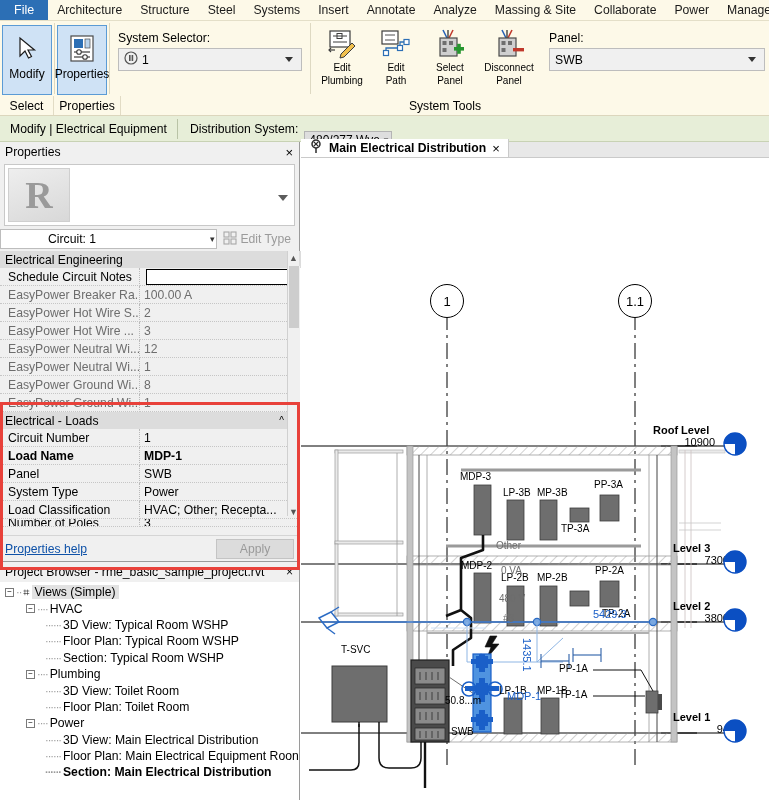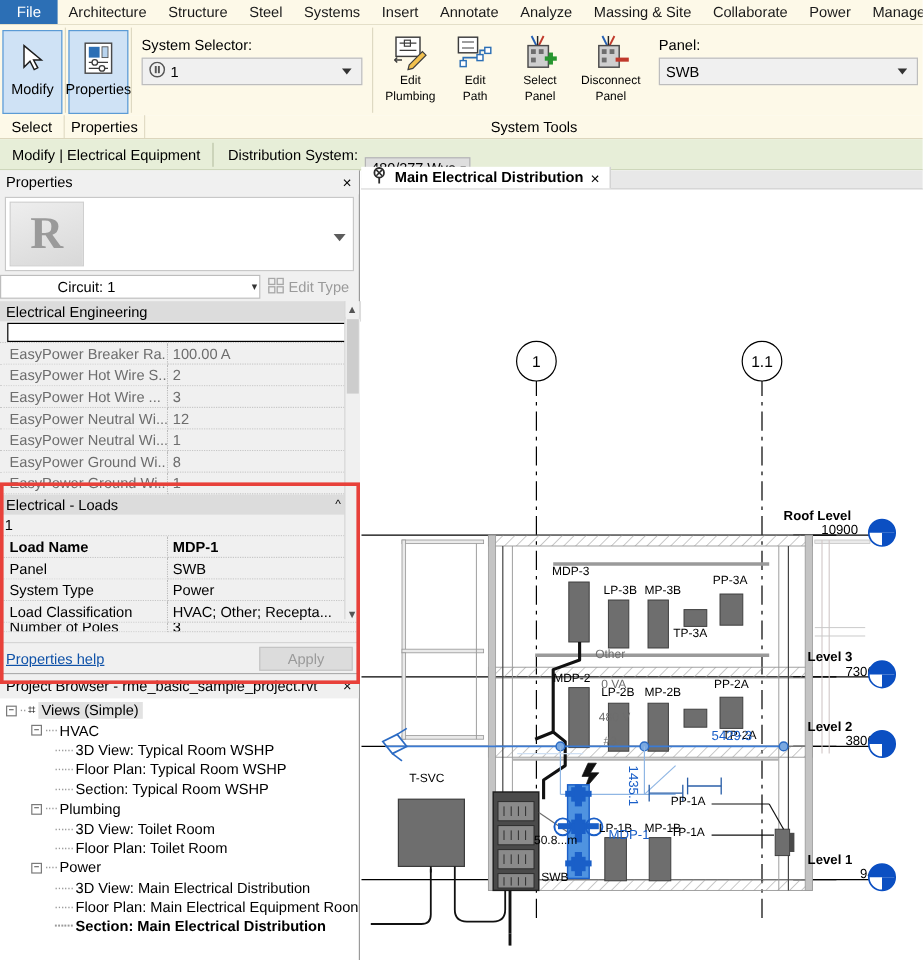--- a/index.html
+++ b/index.html
@@ -429,20 +429,21 @@
     </div>
 
     <div class="propscroll" style="position:relative;">
 
       <div class="groupheader" style="width:332px;">
         <span>Electrical Engineering</span>
         <span class="caret">^</span>
       </div>
 
       <div class="prow editable">
+        <div class="pname">Schedule Circuit Notes</div>
         <div class="pval">
           <div class="inputcell"></div>
         </div>
       </div>
       <div class="prow">
         <div class="pname">EasyPower Breaker Ra...</div>
         <div class="pval">100.00 A</div>
       </div>
       <div class="prow">
         <div class="pname">EasyPower Hot Wire S...</div>
@@ -468,20 +469,21 @@
         <div class="pname">EasyPower Ground Wi...</div>
         <div class="pval">1</div>
       </div>
 
       <div class="groupheader" style="width:288px;">
         <span>Electrical - Loads</span>
         <span class="caret">^</span>
       </div>
 
       <div class="prow editable">
+        <div class="pname">Circuit Number</div>
         <div class="pval">1</div>
       </div>
       <div class="prow editable bold">
         <div class="pname">Load Name</div>
         <div class="pval">MDP-1</div>
       </div>
       <div class="prow editable">
         <div class="pname">Panel</div>
         <div class="pval">SWB</div>
       </div>

